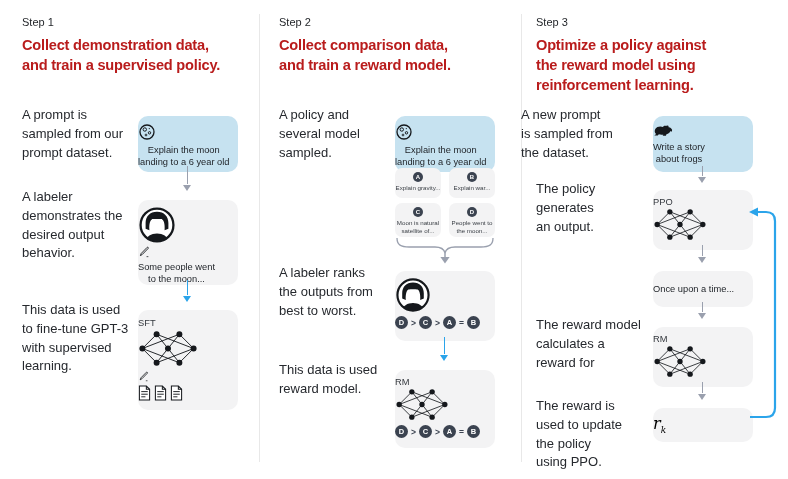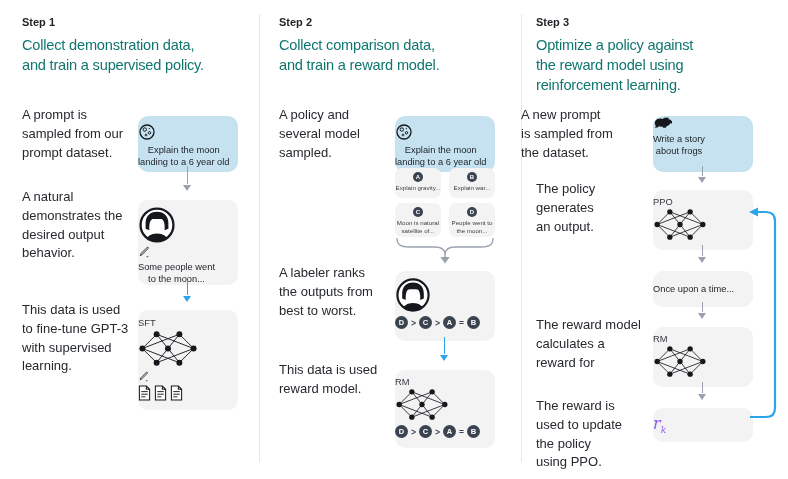--- a/index.html
+++ b/index.html
@@ -2,43 +2,43 @@
 <html><head>
 <meta charset="utf-8">
 <style>
   * { box-sizing: border-box; margin: 0; padding: 0; }
   body { margin: 0; background: #ffffff; }
   #canvas {
     position: relative; width: 788px; height: 479px; background: #ffffff;
     font-family: "Liberation Sans", sans-serif; color: #202327; overflow: hidden;
   }
   .divider { position: absolute; top: 14px; height: 448px; width: 1px; background: #e8e8e8; }
-  .step-label { position: absolute; font-size: 11px; color: #1f2226; font-weight: bold; }
-  .heading { position: absolute; font-size: 14.6px; font-weight: 400; line-height: 20px; color: #0f766e; letter-spacing: -0.2px; }
+  .step-label { position: absolute; font-size: 11px; color: #1f2226; }
+  .heading { position: absolute; font-size: 14.6px; font-weight: 700; line-height: 20px; color: #b91c1c; letter-spacing: -0.2px; }
   .para { position: absolute; font-size: 13px; line-height: 18.8px; color: #26292e; }
   .box { position: absolute; background: #f3f3f4; border-radius: 10px; display: flex; flex-direction: column; align-items: flex-start; margin-top: 8px; }
   .box.blue { background: #c6e2f0; }
   .btext { font-size: 9.3px; line-height: 12.2px; text-align: center; color: #22262b; margin-top: 3px; }
   .mlabel { font-size: 9.3px; color: #33373d; }
   .icon { display: block; line-height: 0; }
   .varrow { position: absolute; width: 0; border-left: 1.6px solid #9aa0ae; }
   .varrow::after {
     content: ""; position: absolute; left: -5.4px; bottom: -6.5px; width: 0; height: 0;
     border: 4.6px solid transparent; border-top: 6.5px solid #9aa0ae; border-bottom: 0;
   }
   .varrow.blue { border-left-color: #2ba4ea; border-left-width: 1.8px; }
   .varrow.blue::after { border-top-color: #2ba4ea; }
   .badge { display: inline-flex; width: 13px; height: 13px; border-radius: 50%; background: #3b4350; color: #fff; font-size: 7.5px; font-weight: 700; align-items: center; justify-content: center; flex: none; }
   .rank-sep { font-size: 8.5px; font-weight: 700; color: #3b4350; margin: 0 1px; }
   .rank-row { display: flex; align-items: center; gap: 2px; margin-top: 6px; }
   .sample-box { position: absolute; background: #f3f3f4; border-radius: 7px; display: flex; flex-direction: column; align-items: center; padding-top: 4px; }
   .sample-badge { width: 10px; height: 10px; font-size: 6px; }
   .stext { font-size: 6.2px; line-height: 7.6px; text-align: center; color: #3a3f45; margin-top: 2px; }
   .docs-row { display: flex; gap: 3px; margin-top: 3px; }
-  .rk { font-size: 16px; font-style: italic; font-family: "DejaVu Serif", serif; color: #8b5cf6; }
+  .rk { font-size: 16px; font-style: italic; font-family: "DejaVu Serif", serif; color: #000000; }
   .rk sub { font-size: 9px; }
   svg { display: block; }
 </style>
 </head>
 <body>
 
 <div id="canvas">
 
   <svg width="0" height="0" style="position:absolute" aria-hidden="true">
     <defs>
@@ -56,21 +56,21 @@
     <div>Collect demonstration data,</div>
     <div>and train a supervised policy.</div>
   </div>
 
   <div class="para" style="left:22px; top:106px">
     <div>A prompt is</div>
     <div>sampled from our</div>
     <div>prompt dataset.</div>
   </div>
   <div class="para" style="left:22px; top:188px">
-    <div>A natural</div>
+    <div>A labeler</div>
     <div>demonstrates the</div>
     <div>desired output</div>
     <div>behavior.</div>
   </div>
   <div class="para" style="left:22px; top:301px">
     <div>This data is used</div>
     <div>to fine-tune GPT-3</div>
     <div>with supervised</div>
     <div>learning.</div>
   </div>
@@ -332,21 +332,21 @@
     <div>calculates a</div>
     <div>reward for</div>
   </div>
   <div class="para" style="left:536px; top:397px">
     <div>The reward is</div>
     <div>used to update</div>
     <div>the policy</div>
     <div>using PPO.</div>
   </div>
 
-  <div class="box blue" style="left:653px; top:108px; width:100px; height:56px; padding-top:0">
+  <div class="box blue" style="left:653px; top:108px; width:100px; height:56px; padding-top:8px">
     <span class="icon">
       <svg width="20" height="14" viewBox="0 0 22 15">
         <path d="M15.5,3.2 C14.4,1.2 11.8,1.4 11,3 C8.5,1.8 4,2.4 2.5,5.2 C1.4,7.2 1.8,9.4 3.4,10.8 L1.5,12.4 L5.2,12.4 L6.4,11.2 C7.8,11.8 9.8,11.9 11.4,11.5 L10.6,12.6 L14.2,12.6 L14.8,11 C17,10.4 18.6,9 19.4,7.4 L20.8,8.4 L21,6.2 C20.4,4.4 18,3 15.5,3.2 Z" fill="#15181c"></path>
         <circle cx="15.7" cy="2.9" r="1.5" fill="#15181c"></circle>
       </svg>
     </span>
     <div class="btext">
       <div>Write a story</div>
       <div>about frogs</div>
     </div>

